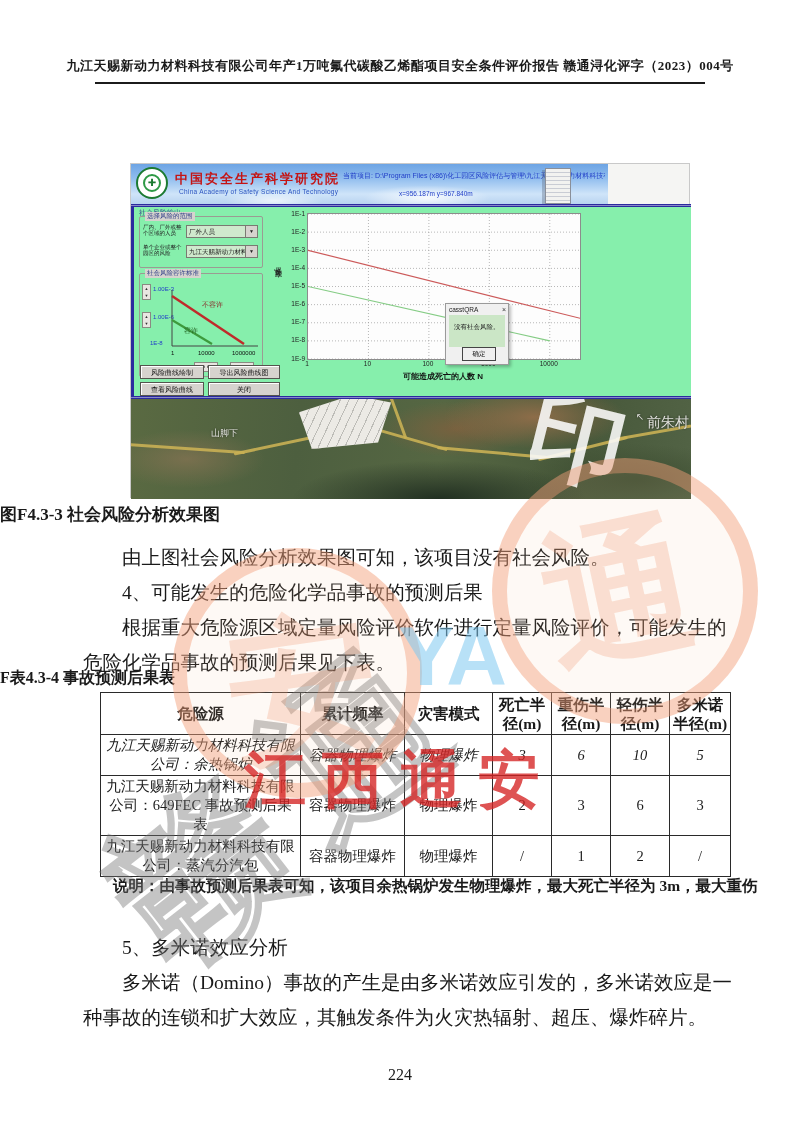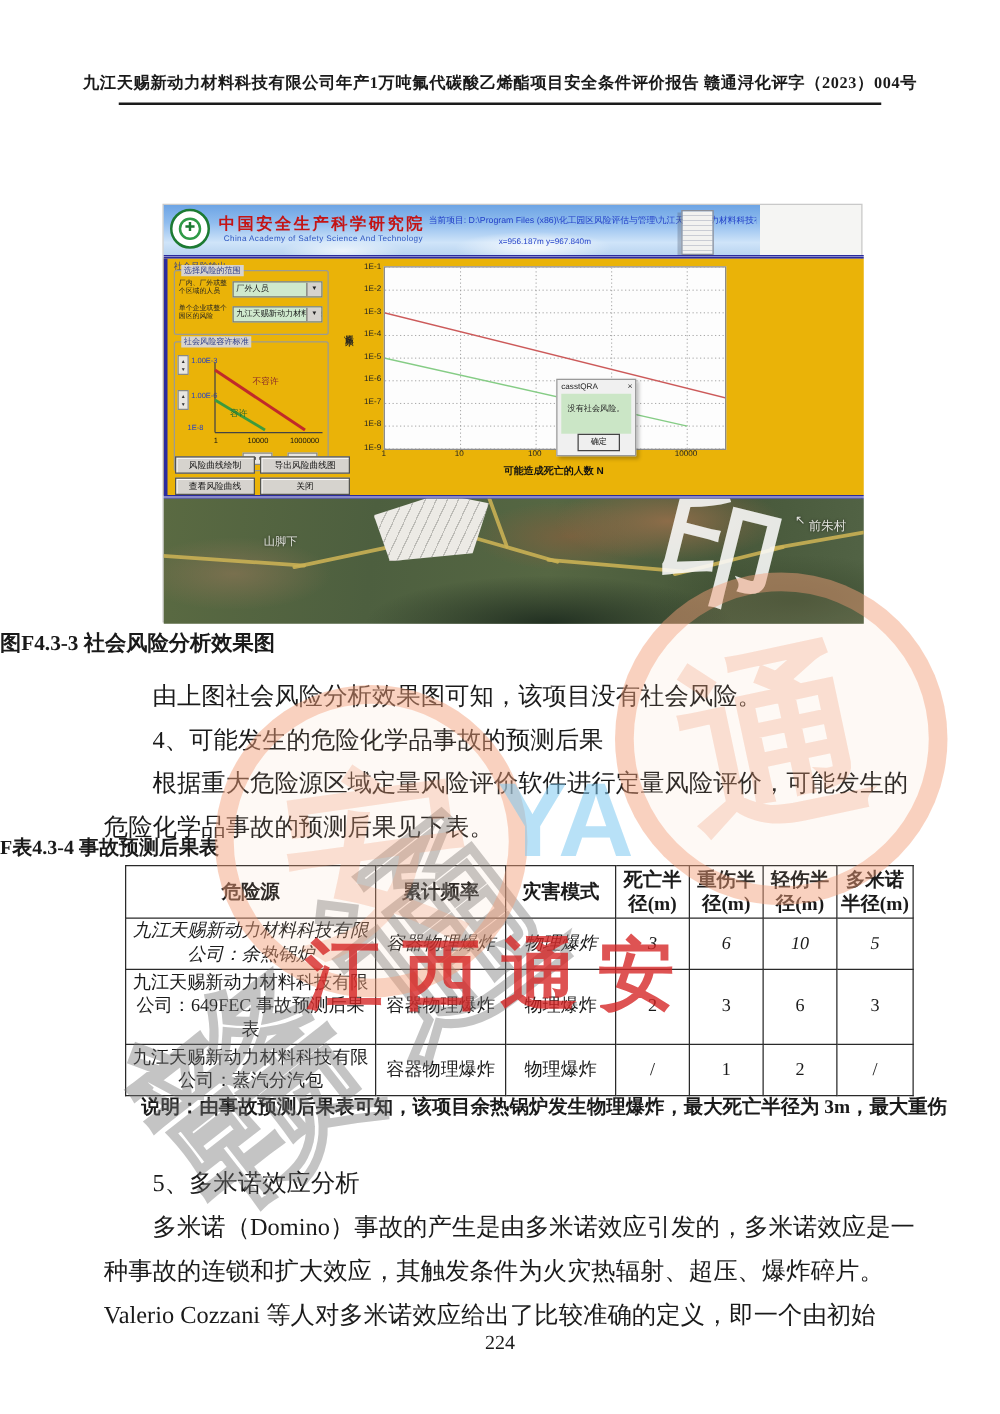--- a/index.html
+++ b/index.html
@@ -31,21 +31,21 @@
   .org-cn{position:absolute;top:6px;left:44px;font-size:13px;font-weight:bold;color:#c41414;letter-spacing:2px;}
   .org-en{position:absolute;top:24px;left:48px;font-size:6.5px;color:#2d55c0;letter-spacing:.3px;}
   .proj-path{position:absolute;top:7px;left:212px;width:262px;font-size:7px;color:#2340c8;
       white-space:nowrap;overflow:hidden;}
   .proj-coords{position:absolute;top:26px;left:268px;font-size:6.5px;color:#2340c8;}
   .building{position:absolute;top:4px;left:414px;width:24px;height:34px;
       background:repeating-linear-gradient(180deg,#f2f2f0 0 3px,#c9ccd4 3px 4px);
       border:1px solid #8a8f99;box-shadow:-3px 2px 0 rgba(90,100,120,.35);}
   .navy-rule{position:absolute;left:0;width:560px;height:3px;
       background:linear-gradient(180deg,#2b2b9e 0 1px,#8888c8 1px 2px,#2b2b9e 2px 3px);}
-  .app-panel{position:absolute;top:43px;left:0;width:560px;height:189px;background:#eab308;
+  .app-panel{position:absolute;top:43px;left:0;width:560px;height:189px;background:#86efac;
       border-left:3px solid #2b2b9e;box-sizing:border-box;}
   .panel-title{position:absolute;top:1px;left:5px;font-size:7px;color:#33418a;}
   .groupbox{position:absolute;border:1px solid #9b9b93;border-radius:2px;}
   .groupbox .gb-title{position:absolute;top:-5px;left:5px;background:#d6d3ce;font-size:6.5px;color:#33418a;padding:0 2px;}
   .scope-row{position:absolute;left:3px;width:116px;height:16px;}
   .scope-label{position:absolute;left:0;top:0;width:42px;font-size:5.5px;line-height:6px;color:#222;}
   .dropdown{position:absolute;left:43px;top:1px;width:72px;height:13px;background:#cfe9cd;border:1px solid #7a7a72;
       box-sizing:border-box;font-size:6.5px;line-height:11px;padding-left:2px;white-space:nowrap;overflow:hidden;}
   .dd-arrow{position:absolute;right:0;top:0;bottom:0;width:11px;background:#d6d3ce;border-left:1px solid #7a7a72;
       font-size:5px;text-align:center;line-height:11px;color:#222;}
@@ -240,21 +240,21 @@
       <div class="road" style="left:236px;top:38px;width:82px;transform:rotate(16deg);"></div>
       <div class="road" style="left:306px;top:52px;width:110px;transform:rotate(5deg);"></div>
       <div class="road" style="left:406px;top:48px;width:92px;transform:rotate(-14deg);"></div>
       <div class="road" style="left:484px;top:30px;width:100px;transform:rotate(-10deg);"></div>
       <div class="road" style="left:232px;top:8px;width:64px;transform:rotate(70deg);"></div>
       <div class="factory">
           <div class="factory-lines"></div>
         </div>
       <div class="map-label" style="left:80px;top:28px;font-size:9px;">山脚下</div>
       <div class="map-label" style="left:505px;top:12px;font-size:10px;">↖</div>
-      <div class="map-label" style="left:516px;top:15px;font-size:10px;">前朱村</div>
+      <div class="map-label" style="left:516px;top:15px;font-size:14px;">前朱村</div>
       <div class="map-stamp">印</div>
     </div>
   </div>
 
   <div class="caption" style="top:503px;">图F4.3-3  社会风险分析效果图</div>
 
   <div class="body-text" style="top:540px;">
     <div class="line indent">由上图社会风险分析效果图可知，该项目没有社会风险。</div>
     <div class="line indent">4、可能发生的危险化学品事故的预测后果</div>
     <div class="line indent">根据重大危险源区域定量风险评价软件进行定量风险评价，可能发生的</div>
@@ -314,21 +314,20 @@
     </table>
 
   <div class="note-text" style="top:872px;">
     <div class="line" style="text-indent:30px;">说明：由事故预测后果表可知，该项目余热锅炉发生物理爆炸，最大死亡半径为 3m，最大重伤</div>
   </div>
 
   <div class="body-text" style="top:930px;">
     <div class="line indent">5、多米诺效应分析</div>
     <div class="line indent">多米诺（Domino）事故的产生是由多米诺效应引发的，多米诺效应是一</div>
     <div class="line">种事故的连锁和扩大效应，其触发条件为火灾热辐射、超压、爆炸碎片。</div>
-    <div class="line">Valerio Cozzani 等人对多米诺效应给出了比较准确的定义，即一个由初始</div>
   </div>
 
   <div class="page-num">224</div>
 
   <div class="wm wm-gray" style="left:95px;top:690px;">赣通</div>
   <div class="wm wm-ring" style="left:172px;top:548px;width:250px;height:250px;"></div>
   <div class="wm wm-ring" style="left:492px;top:458px;width:266px;height:266px;"></div>
   <div class="wm wm-glyph" style="left:228px;top:590px;font-size:150px;transform:rotate(-8deg);">安</div>
   <div class="wm wm-glyph" style="left:545px;top:495px;font-size:150px;transform:rotate(-12deg);">通</div>
   <div class="wm wm-blue" style="left:398px;top:608px;">YA</div>

